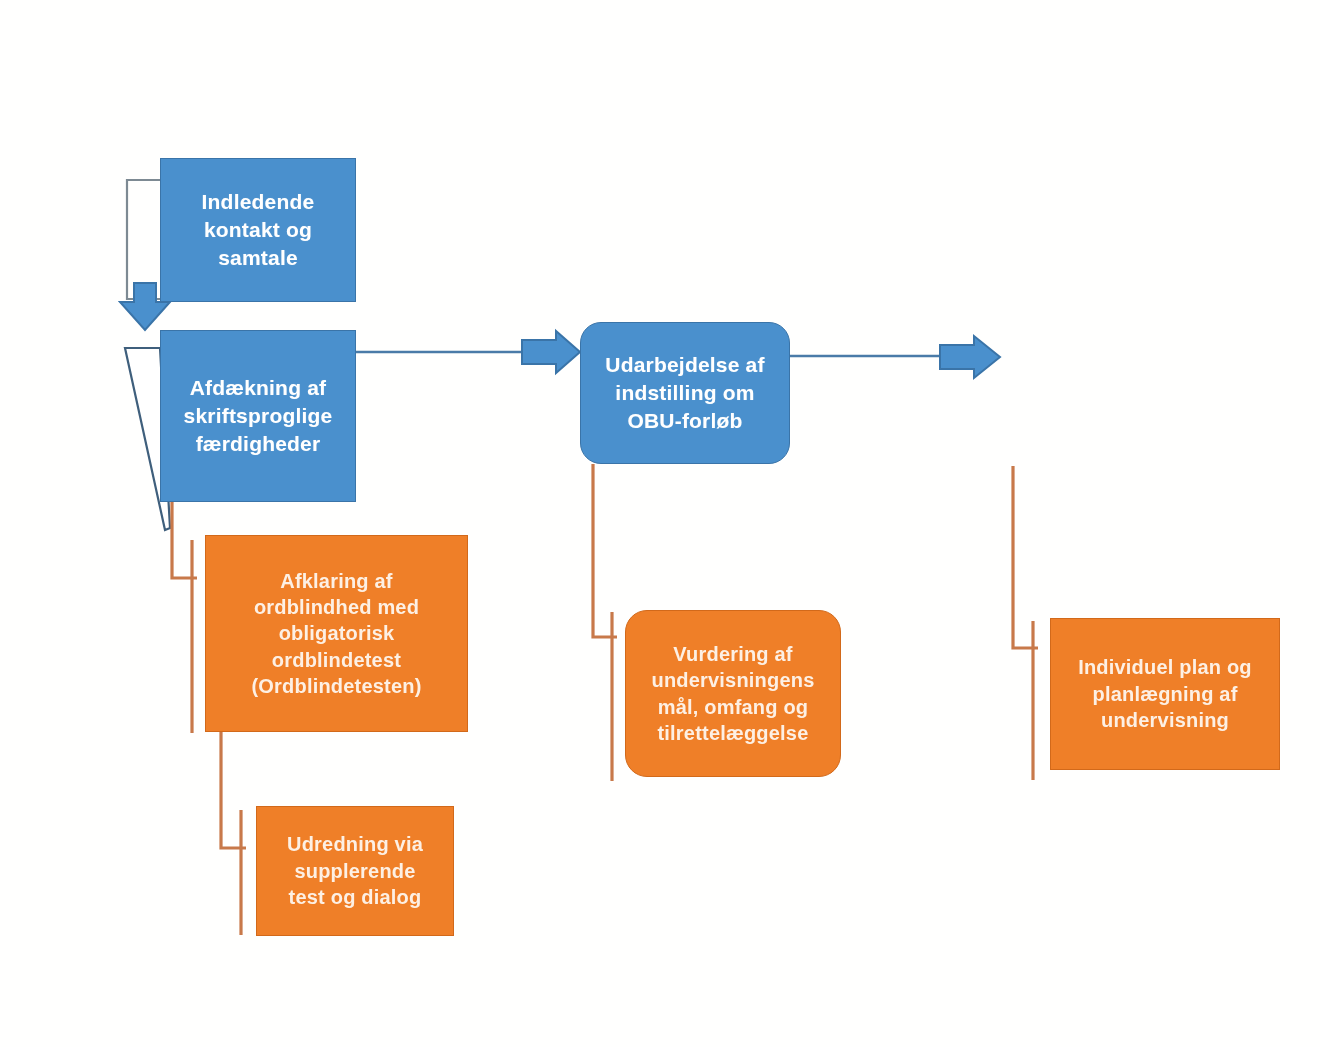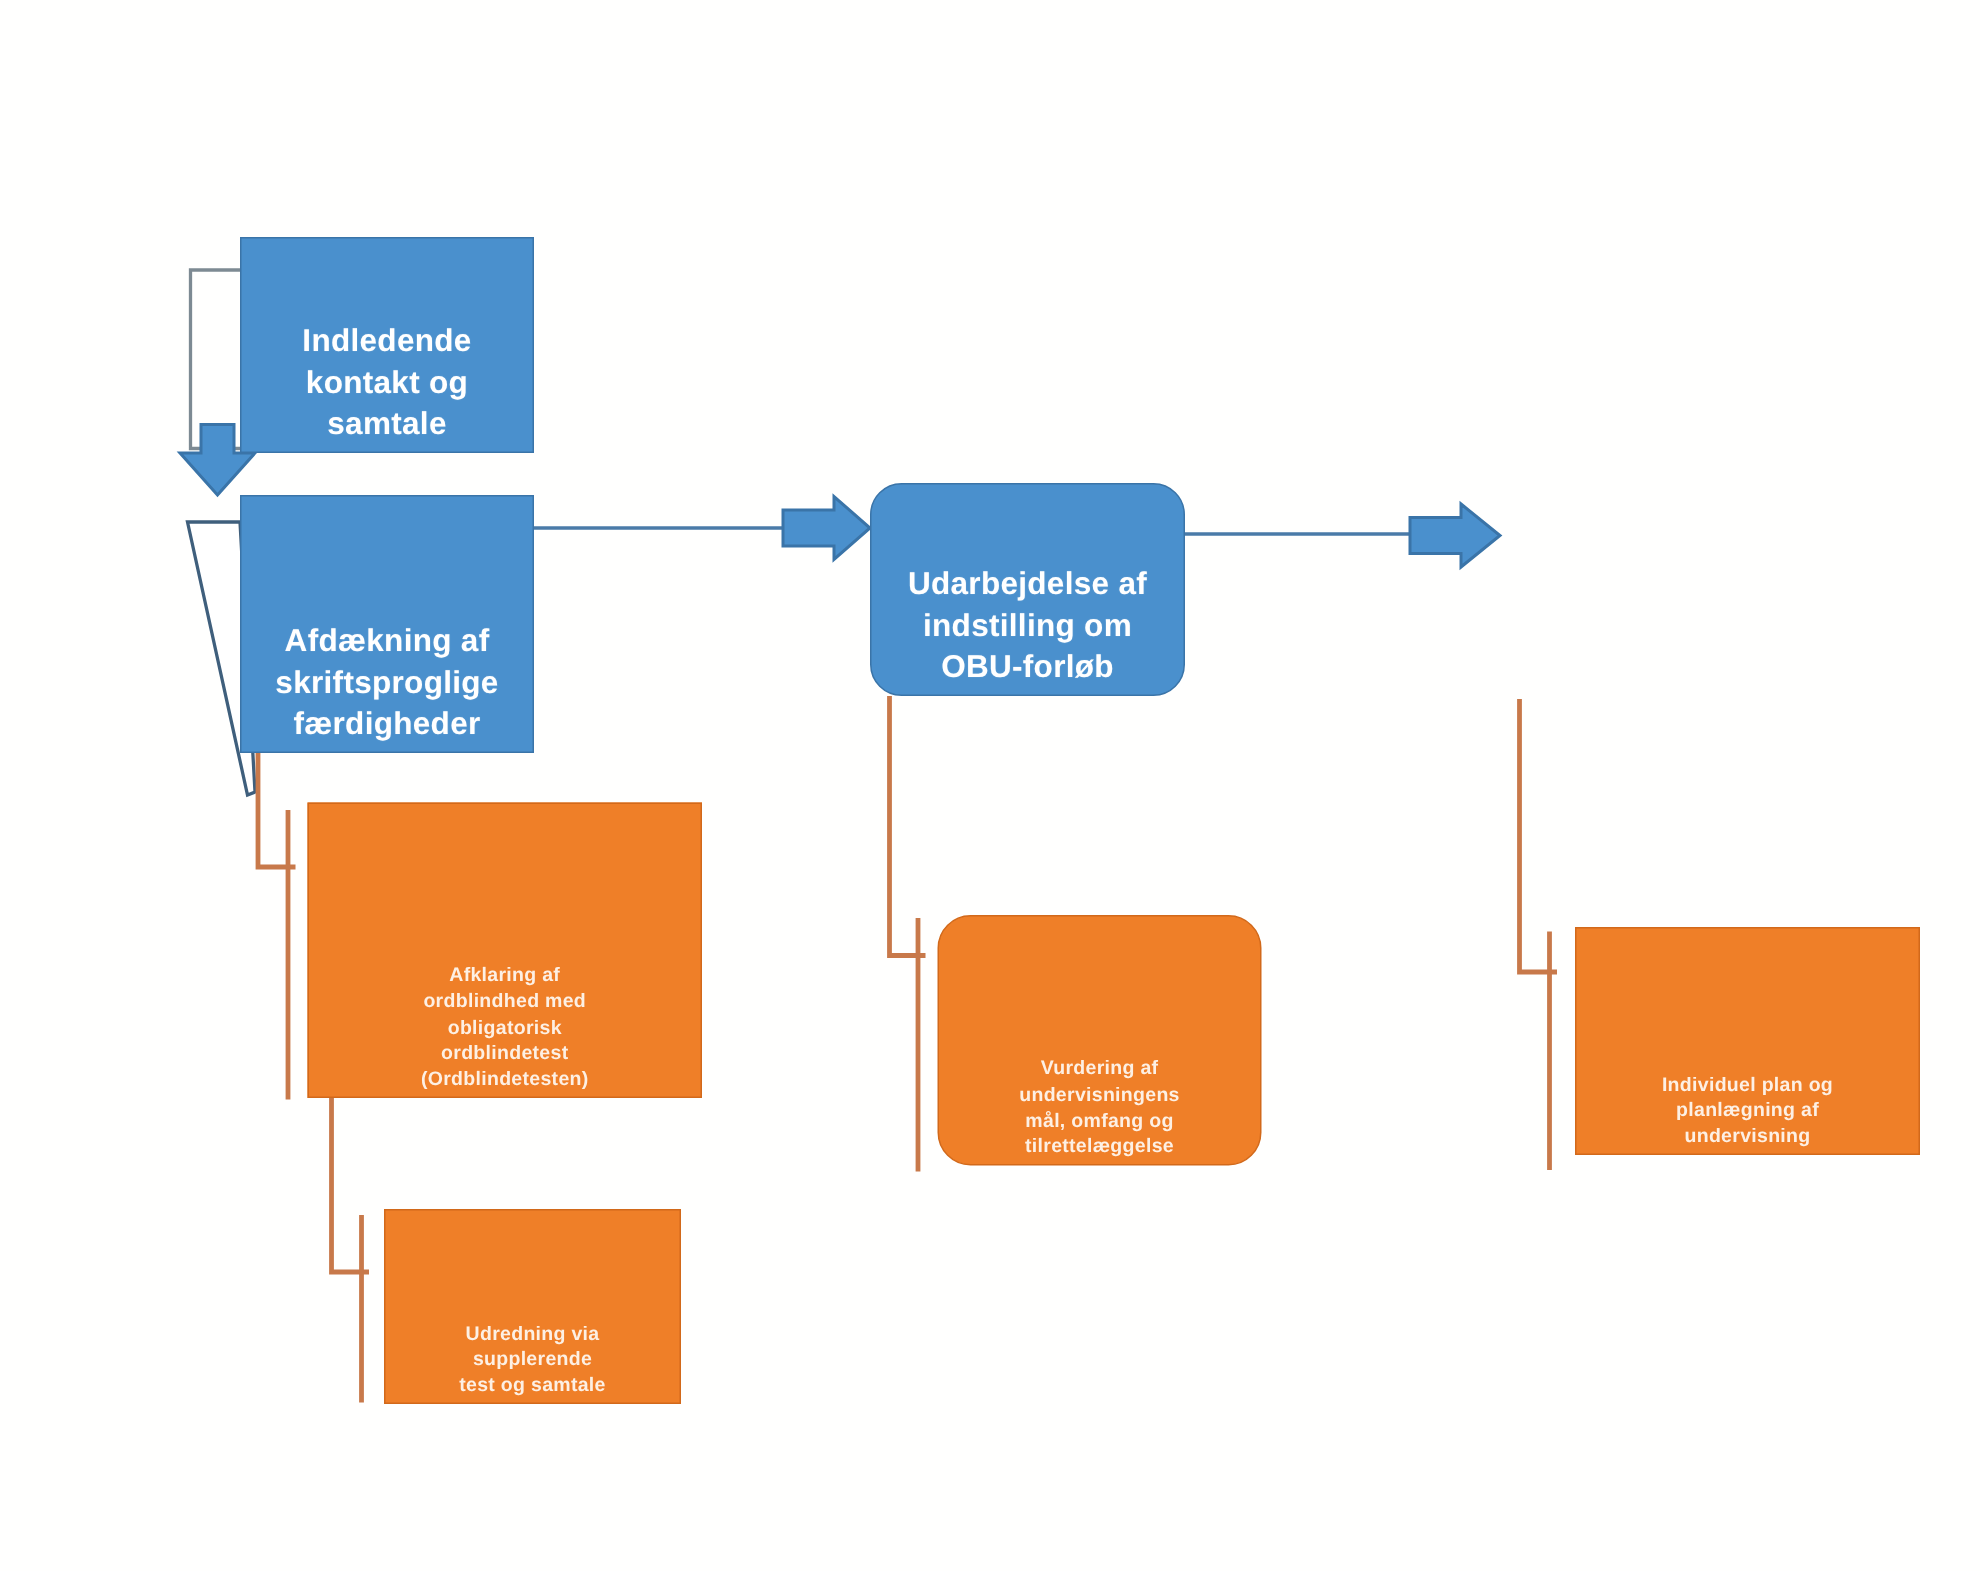--- a/index.html
+++ b/index.html
@@ -23,21 +23,21 @@
     left: 0;
     top: 0;
     width: 1320px;
     height: 1047px;
     pointer-events: none;
   }
   .node {
     position: absolute;
     box-sizing: border-box;
     display: flex;
-    align-items: flex-end;
+    align-items: center;
     justify-content: center;
     text-align: center;
     color: #ffffff;
     line-height: 1.32;
     letter-spacing: 0.2px;
     text-rendering: optimizeLegibility;
     padding: 4px 8px;
     z-index: 3;
   }
   .node .node-text {
@@ -48,21 +48,21 @@
   .node-blue {
     background: #4a90cd;
     border: 1px solid #3a74a8;
     font-size: 21px;
     font-weight: 600;
     text-shadow: 0 0 1px rgba(255,255,255,0.25);
   }
   .node-orange {
     background: #ef7f28;
     border: 1px solid #d2691a;
-    font-size: 13px;
+    font-size: 20px;
     font-weight: 600;
     color: #fdf0e4;
   }
 </style>
 </head>
 <body>
 
 <div id="canvas">
 
   <svg id="svg-layer" viewBox="0 0 1320 1047" xmlns="http://www.w3.org/2000/svg">
@@ -131,21 +131,21 @@
     <span class="node-text">Afklaring af
 ordblindhed med
 obligatorisk
 ordblindetest
 (Ordblindetesten)</span>
   </div>
 
   <div class="node node-orange" style="left:256px; top:806px; width:198px; height:130px;">
     <span class="node-text">Udredning via
 supplerende
-test og samtale</span>
+test og dialog</span>
   </div>
 
   <div class="node node-orange" style="left:625px; top:610px; width:216px; height:167px;border-radius:22px;">
     <span class="node-text">Vurdering af
 undervisningens
 mål, omfang og
 tilrettelæggelse</span>
   </div>
 
   <div class="node node-orange" style="left:1050px; top:618px; width:230px; height:152px;">

